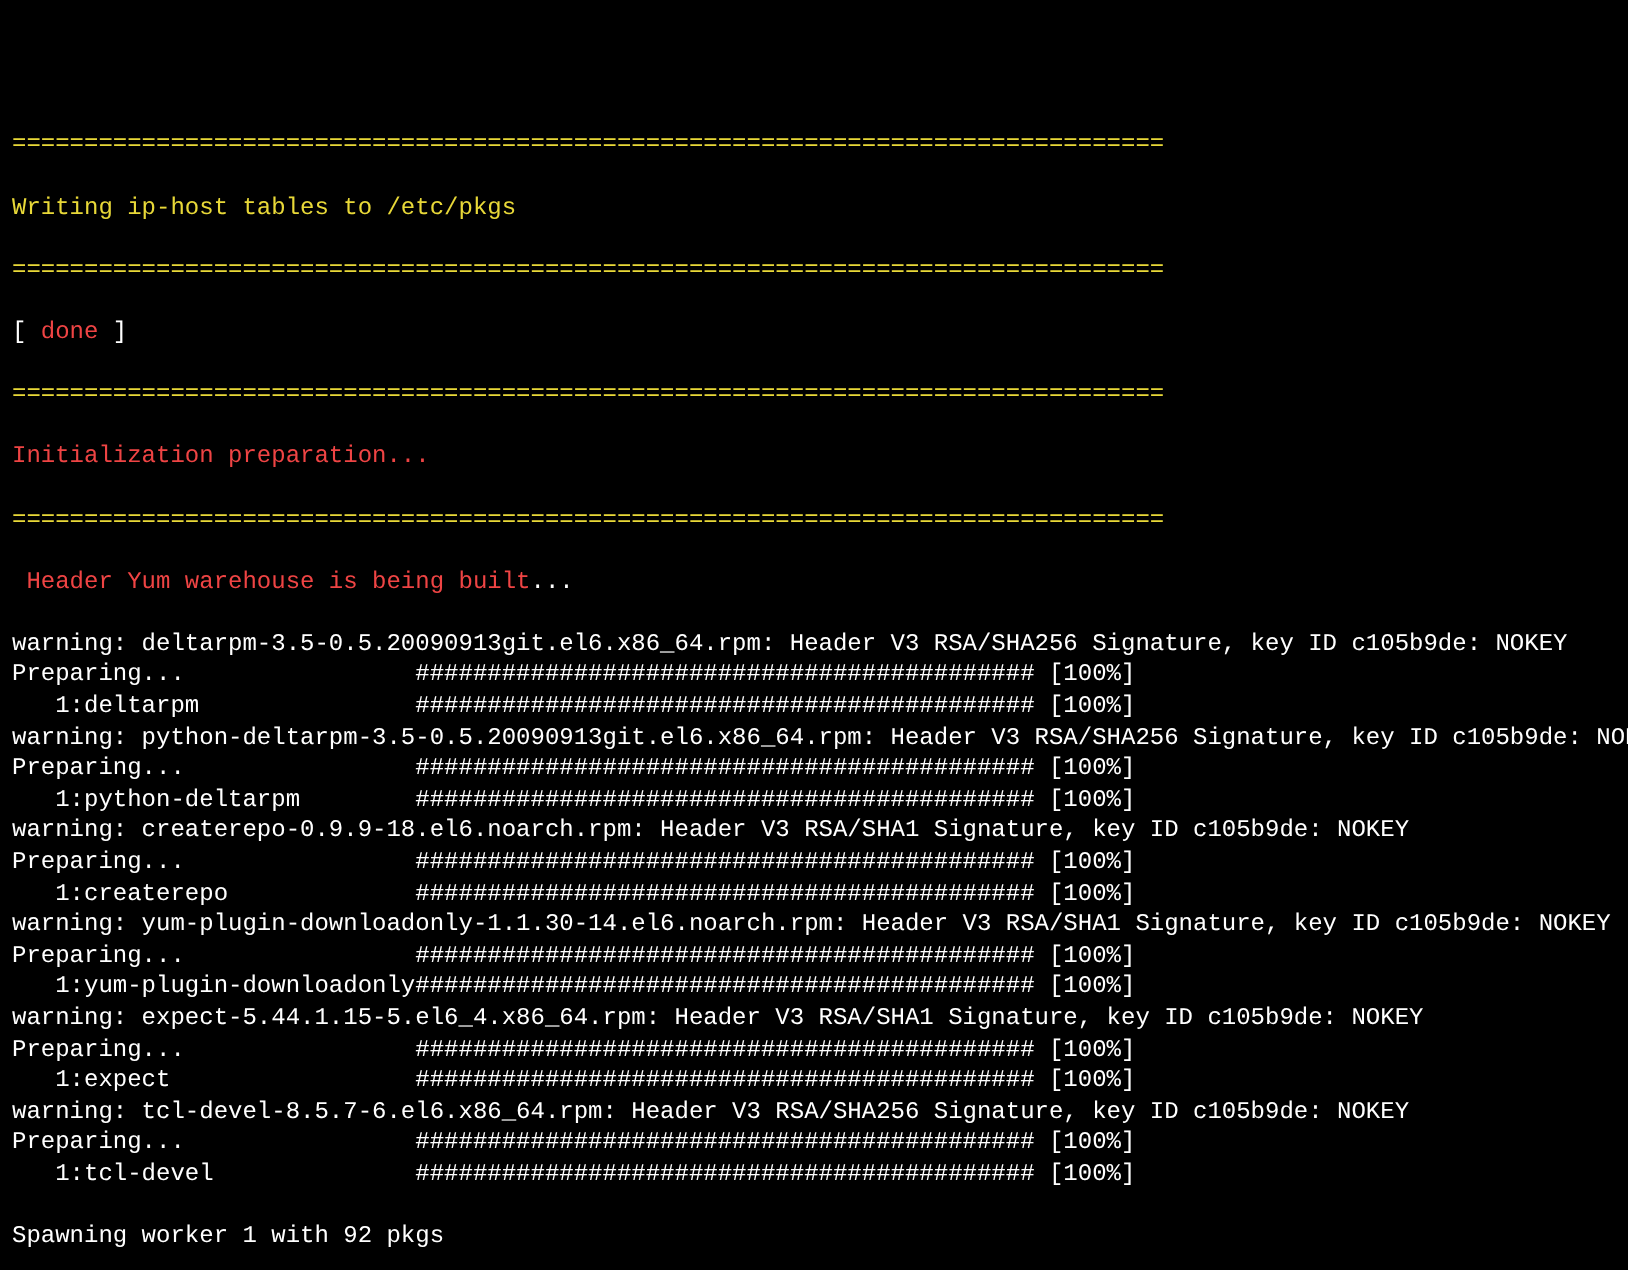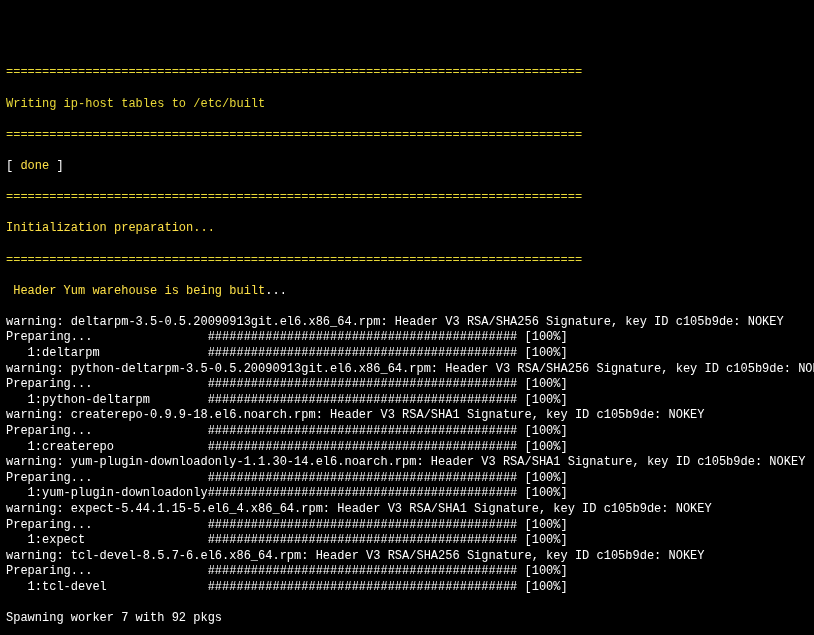--- a/index.html
+++ b/index.html
@@ -13,38 +13,38 @@
       box-sizing: border-box;
       line-height: 1.3;
       color: #fff;
       white-space: pre;
       overflow: hidden;
     }
     .line {
       display: block;
     }
     .gold { color: #e8d838; }
-    .deepskyblue { color: #fde047; }
+    .deepskyblue { color: #ef4444; }
     .white { color: #fff; }
   </style>
 </head>
 <body>
 
 
 
 <span class="line gold">================================================================================</span>
-<span class="line gold">Writing ip-host tables to /etc/built</span>
+<span class="line gold">Writing ip-host tables to /etc/pkgs</span>
 <span class="line gold">================================================================================</span>
 <span class="line"><span class="white">[ </span><span class="deepskyblue">done</span><span class="white"> ]</span></span>
 <span class="line gold">================================================================================</span>
 <span class="line deepskyblue">Initialization preparation...</span>
 <span class="line gold">================================================================================</span>
 <span class="line"><span class="deepskyblue"> Header Yum warehouse is being built</span><span class="white">...</span></span>
 <div id="install-block"><span class="line white">warning: deltarpm-3.5-0.5.20090913git.el6.x86_64.rpm: Header V3 RSA/SHA256 Signature, key ID c105b9de: NOKEY</span><span class="line white">Preparing...                ########################################### [100%]</span><span class="line white">   1:deltarpm               ########################################### [100%]</span><span class="line white">warning: python-deltarpm-3.5-0.5.20090913git.el6.x86_64.rpm: Header V3 RSA/SHA256 Signature, key ID c105b9de: NOKEY</span><span class="line white">Preparing...                ########################################### [100%]</span><span class="line white">   1:python-deltarpm        ########################################### [100%]</span><span class="line white">warning: createrepo-0.9.9-18.el6.noarch.rpm: Header V3 RSA/SHA1 Signature, key ID c105b9de: NOKEY</span><span class="line white">Preparing...                ########################################### [100%]</span><span class="line white">   1:createrepo             ########################################### [100%]</span><span class="line white">warning: yum-plugin-downloadonly-1.1.30-14.el6.noarch.rpm: Header V3 RSA/SHA1 Signature, key ID c105b9de: NOKEY</span><span class="line white">Preparing...                ########################################### [100%]</span><span class="line white">   1:yum-plugin-downloadonly########################################### [100%]</span><span class="line white">warning: expect-5.44.1.15-5.el6_4.x86_64.rpm: Header V3 RSA/SHA1 Signature, key ID c105b9de: NOKEY</span><span class="line white">Preparing...                ########################################### [100%]</span><span class="line white">   1:expect                 ########################################### [100%]</span><span class="line white">warning: tcl-devel-8.5.7-6.el6.x86_64.rpm: Header V3 RSA/SHA256 Signature, key ID c105b9de: NOKEY</span><span class="line white">Preparing...                ########################################### [100%]</span><span class="line white">   1:tcl-devel              ########################################### [100%]</span></div>
-<span class="line white">Spawning worker 7 with 92 pkgs</span>
+<span class="line white">Spawning worker 1 with 92 pkgs</span>
 
 
 <span class="line white"></span>
 
 <span class="line white"></span>
 
 
 
 
 

